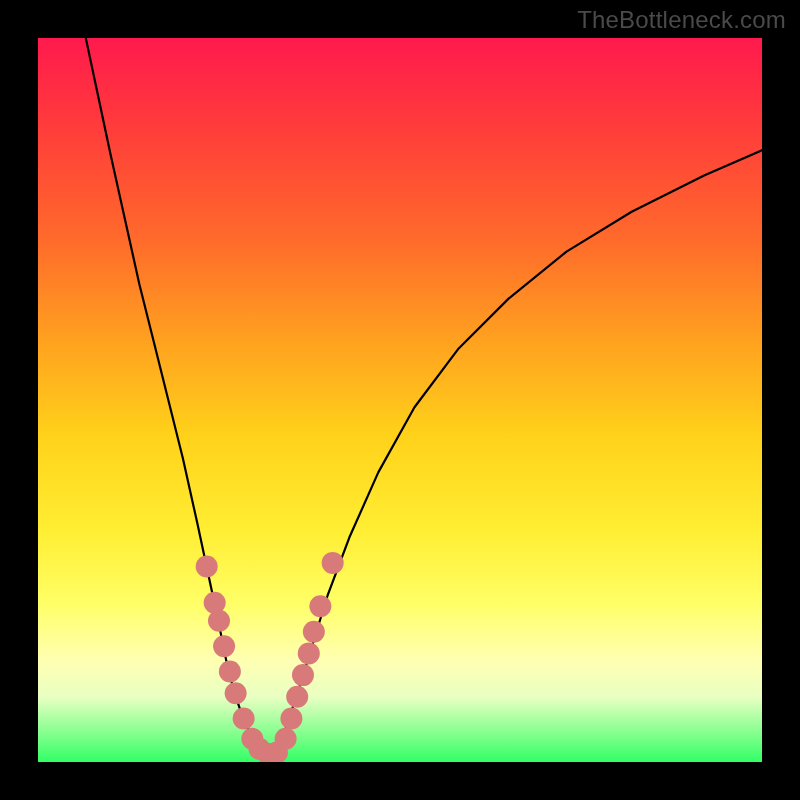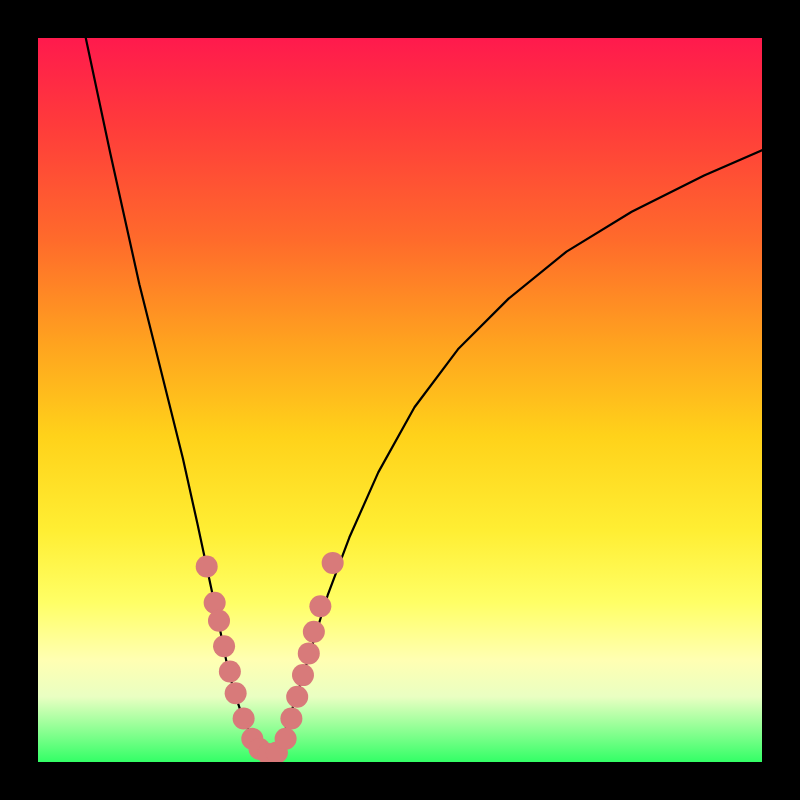--- a/index.html
+++ b/index.html
@@ -83,13 +83,14 @@
           <circle cx="259.19" cy="658.84" r="11" fill="#d87a7a"></circle>
           <circle cx="264.98" cy="637.12" r="11" fill="#d87a7a"></circle>
           <circle cx="270.78" cy="615.40" r="11" fill="#d87a7a"></circle>
           <circle cx="275.84" cy="593.68" r="11" fill="#d87a7a"></circle>
           <circle cx="282.36" cy="568.34" r="11" fill="#d87a7a"></circle>
           <circle cx="294.67" cy="524.90" r="11" fill="#d87a7a"></circle>
         </g>
     </svg>
   </div>
 
+  <div class="watermark">TheBottleneck.com</div>
 </div>
 
 </body></html>

